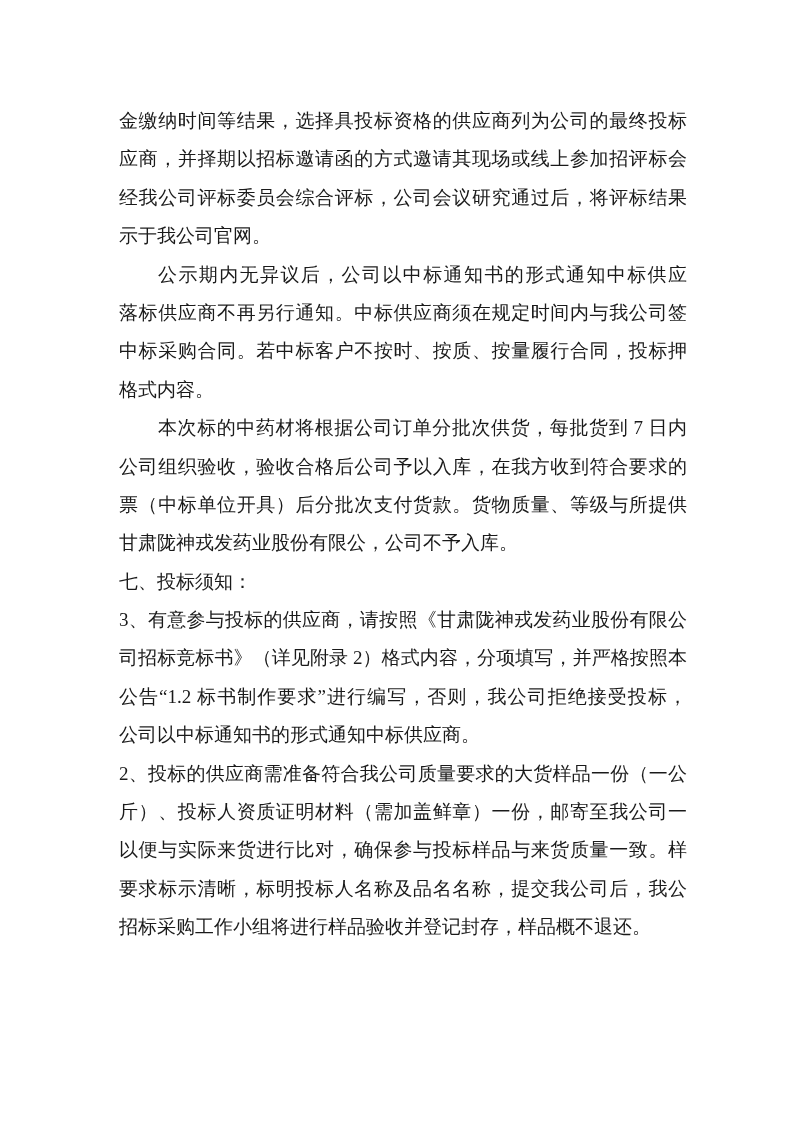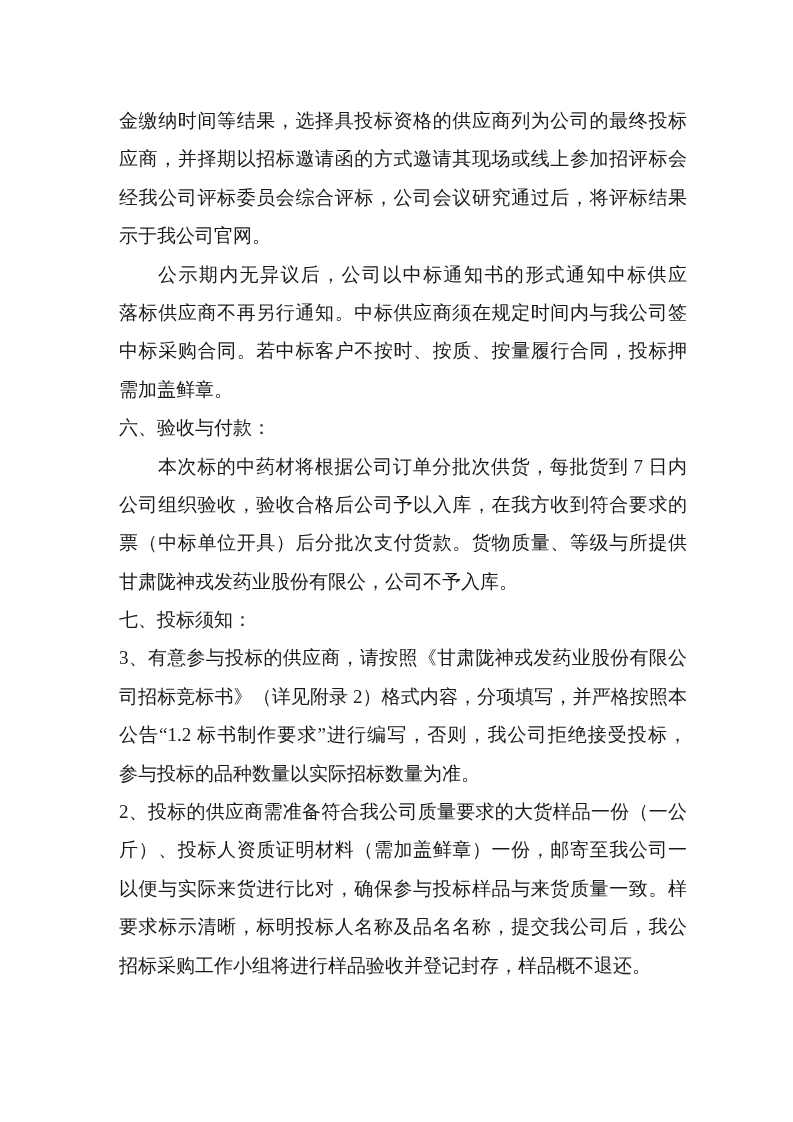--- a/index.html
+++ b/index.html
@@ -49,30 +49,29 @@
 
 <div class="doc-page">
   <div class="text-block" id="text-block" style="color: rgb(26, 26, 26);">
       <div class="line fill">金缴纳时间等结果，选择具投标资格的供应商列为公司的最终投标供</div>
       <div class="line fill">应商，并择期以招标邀请函的方式邀请其现场或线上参加招评标会议，</div>
       <div class="line fill">经我公司评标委员会综合评标，公司会议研究通过后，将评标结果公</div>
       <div class="line end">示于我公司官网。</div>
       <div class="line fill indent">公示期内无异议后，公司以中标通知书的形式通知中标供应商，</div>
       <div class="line fill">落标供应商不再另行通知。中标供应商须在规定时间内与我公司签订</div>
       <div class="line fill">中标采购合同。若中标客户不按时、按质、按量履行合同，投标押金</div>
-      <div class="line end">需加盖鲜章。</div>
-      <div class="line heading">六、验收与付款：</div>
+      <div class="line end">格式内容。</div>
       <div class="line fill indent">本次标的中药材将根据公司订单分批次供货，每批货到 7 日内</div>
       <div class="line fill">公司组织验收，验收合格后公司予以入库，在我方收到符合要求的发</div>
       <div class="line fill">票（中标单位开具）后分批次支付货款。货物质量、等级与所提供样</div>
       <div class="line end">甘肃陇神戎发药业股份有限公，公司不予入库。</div>
       <div class="line heading">七、投标须知：</div>
       <div class="line fill">3、有意参与投标的供应商，请按照《甘肃陇神戎发药业股份有限公</div>
       <div class="line fill">司招标竞标书》（详见附录 2）格式内容，分项填写，并严格按照本</div>
       <div class="line fill">公告“1.2 标书制作要求”进行编写，否则，我公司拒绝接受投标，</div>
-      <div class="line end">参与投标的品种数量以实际招标数量为准。</div>
+      <div class="line end">公司以中标通知书的形式通知中标供应商。</div>
       <div class="line fill">2、投标的供应商需准备符合我公司质量要求的大货样品一份（一公</div>
       <div class="line fill">斤）、投标人资质证明材料（需加盖鲜章）一份，邮寄至我公司一份</div>
       <div class="line fill">以便与实际来货进行比对，确保参与投标样品与来货质量一致。样品</div>
       <div class="line fill">要求标示清晰，标明投标人名称及品名名称，提交我公司后，我公司</div>
       <div class="line end">招标采购工作小组将进行样品验收并登记封存，样品概不退还。</div>
     </div>
 </div>
 
 </body></html>

